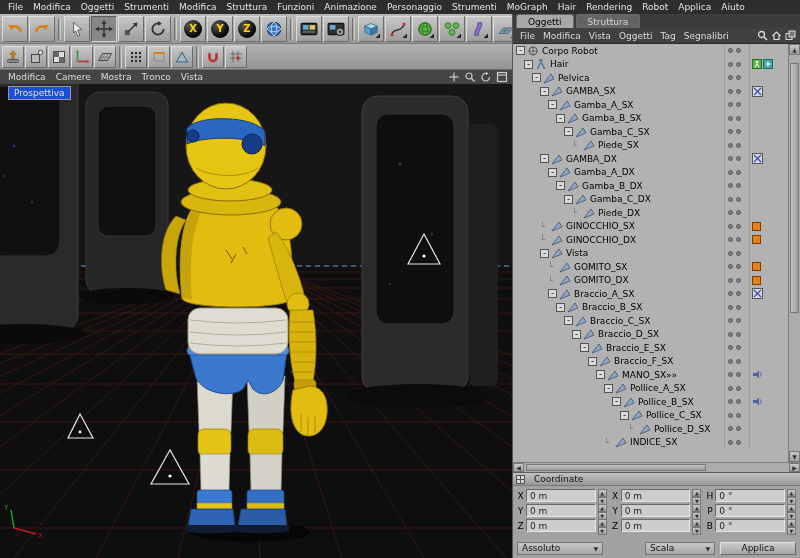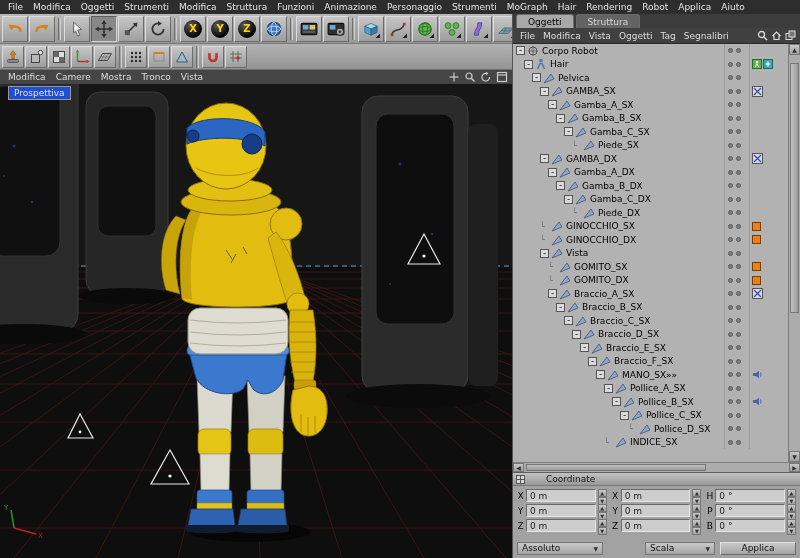--- a/index.html
+++ b/index.html
@@ -57,21 +57,21 @@
   .vtrack{flex:1;position:relative}
   .vthumb{position:absolute;left:1px;right:1px;top:8px;height:250px;background:linear-gradient(90deg,#c2c2c2,#9a9a9a);border:1px solid #777}
   .hscroll{height:10px;background:#acacac;border-top:1px solid #7e7e7e;display:flex}
   .hbtn{width:11px;height:100%;background:linear-gradient(#c8c8c8,#a0a0a0);border:1px solid #777;font-size:6px;
     display:flex;align-items:center;justify-content:center;color:#333}
   .htrack{flex:1;position:relative}
   .hthumb{position:absolute;top:1px;bottom:1px;left:2px;width:68%;background:linear-gradient(#c2c2c2,#9a9a9a);border:1px solid #777}
   
   .coord{height:86px;border-top:1px solid #5e5e5e;background:#a2a2a2;display:flex;flex-direction:column}
   .coordhead{height:13px;background:linear-gradient(#c2c2c2,#989898);border-bottom:1px solid #787878;
-    display:flex;align-items:center;padding:0 3px;gap:21px}
+    display:flex;align-items:center;padding:0 3px;gap:9px}
   .coordbody{flex:1;display:flex;gap:5px;padding:3px 4px 1px}
   .ccol{flex:1;display:flex;flex-direction:column;gap:2px}
   .cfield{display:flex;align-items:center;gap:2px}
   .clab{width:7px;text-align:center;color:#000}
   .cval{flex:1;height:13px;background:#cdcdcd;border:1px solid;border-color:#6a6a6a #e6e6e6 #e6e6e6 #6a6a6a;
     padding:0 3px;display:flex;align-items:center;color:#222}
   .spin{width:9px;height:13px;display:flex;flex-direction:column}
   .spin span{flex:1;font-size:5px;line-height:6px;text-align:center;background:linear-gradient(#c8c8c8,#a0a0a0);
     border:1px solid #777;color:#333}
   .coordfoot{height:17px;display:flex;align-items:center;gap:5px;padding:0 4px 3px}

